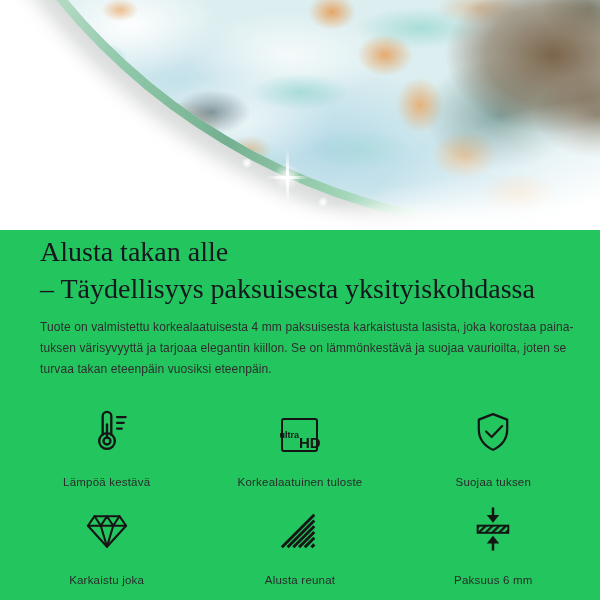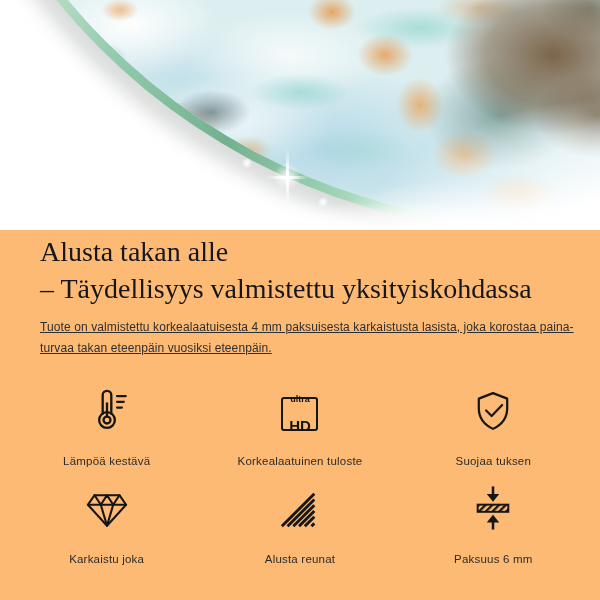--- a/index.html
+++ b/index.html
@@ -3,21 +3,21 @@
 <meta charset="utf-8">
 <style>
   * { margin:0; padding:0; box-sizing:border-box; }
   html,body { width:600px; height:600px; }
   body {
     background:#ffffff;
     font-family:"Liberation Sans","DejaVu Sans",sans-serif;
     color:#2e2e2e;
     overflow:hidden;
   }
-  .page { position:relative; width:600px; height:600px; background:#fdba74; }
+  .page { position:relative; width:600px; height:600px; background:#22c55e; }
 
   
   .photo-area { position:relative; width:600px; height:230px; overflow:hidden; background:#fff; }
   .plate-shadow {
     position:absolute; left:-103px; top:-1054px; width:1304px; height:1304px;
     border-radius:50%; background:#b4bab6; opacity:.5; filter:blur(9px);
   }
   .plate-edge {
     position:absolute; inset:0;
     clip-path:circle(636px at 549px -402px);
@@ -85,34 +85,34 @@
   
   .content { padding:0 22px 0 40px; }
   .headline {
     font-family:"Liberation Serif","DejaVu Serif",serif;
     font-weight:400; color:#16161e;
     font-size:28px; line-height:37px;
     margin:3px 0 10px 0;
   }
   .headline span { display:block; white-space:nowrap; }
   .paragraph { font-size:12px; line-height:21px; color:#2e2e2e; letter-spacing:.1px; }
-  .paragraph div { white-space:nowrap;text-decoration:underline; }
+  .paragraph div { white-space:nowrap; }
 
   
   .features {
     margin:26px 10px 0 10px;
     display:grid; grid-template-columns:repeat(3,1fr);
     row-gap:16px; text-align:center;
   }
   .feature { display:flex; flex-direction:column; align-items:center; }
   .icon-wrap { height:48px; display:flex; align-items:flex-end; justify-content:center; }
   .feature-label { margin-top:22px; font-size:11.5px; color:#2b2b2b; letter-spacing:.2px; }
   .hd-box {
     width:37px; height:34px; border:2.5px solid #151515; border-radius:3px;
-    display:flex; flex-direction:column; align-items:center; justify-content:center;
+    display:flex; flex-direction:row; align-items:center; justify-content:center;
     line-height:1; color:#151515; margin-bottom:2px;
   }
   .hd-ultra { font-size:9px; font-weight:700; }
   .hd-hd { font-size:15px; font-weight:800; margin-top:14px; }
   svg { display:block; }
 </style>
 </head>
 <body>
 
 <div class="page">
@@ -127,24 +127,25 @@
         <i class="ray-v"></i>
         <i class="ray-h"></i>
     </div>
     <i class="mini-sparkle m1"></i>
     <i class="mini-sparkle m2"></i>
   </div>
 
   <div class="content">
     <h1 class="headline">
       <span>Alusta takan alle</span>
-      <span>– Täydellisyys valmistettu yksityiskohdassa</span>
+      <span>– Täydellisyys paksuisesta yksityiskohdassa</span>
     </h1>
     <div class="paragraph">
       <div>Tuote on valmistettu korkealaatuisesta 4 mm paksuisesta karkaistusta lasista, joka korostaa paina-</div>
+      <div>tuksen värisyvyyttä ja tarjoaa elegantin kiillon. Se on lämmönkestävä ja suojaa vaurioilta, joten se</div>
       <div>turvaa takan eteenpäin vuosiksi eteenpäin.</div>
     </div>
   </div>
 
   <div class="features">
 
     <div class="feature">
       <div class="icon-wrap">
         <svg width="46" height="46" viewBox="0 0 48 48" fill="none">
           <g stroke="#151515" stroke-width="2.4" stroke-linecap="round">

